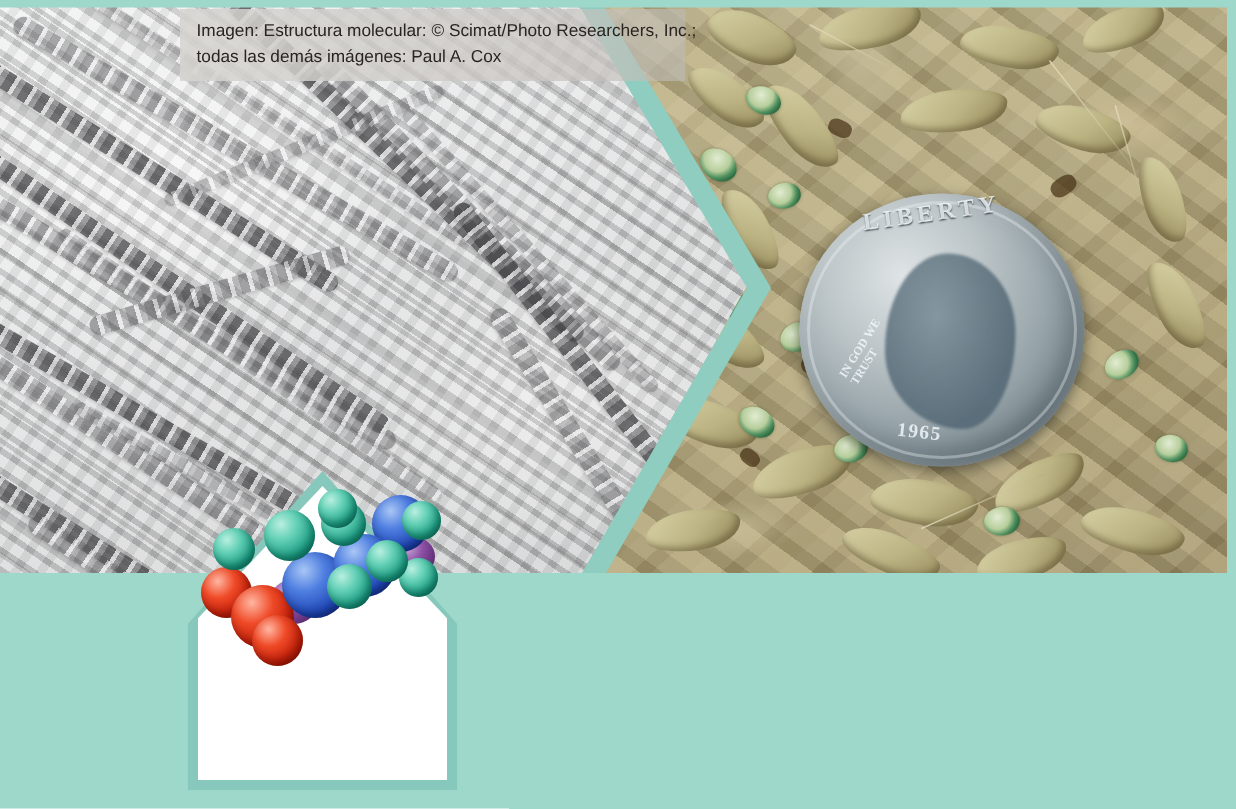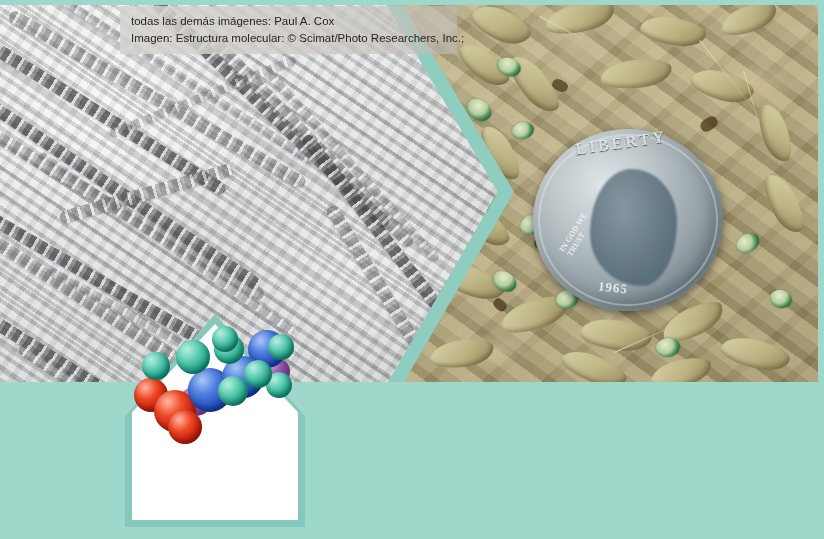--- a/index.html
+++ b/index.html
@@ -177,22 +177,22 @@
     </div>
 
     <svg class="chevron" viewBox="0 0 824 382">
       <polygon points="384,0 400,0 514,192 404,382 388,382 498,192" fill="#8ecdbf"></polygon>
     </svg>
 
     <div class="strip-top"></div>
     <div class="strip-right"></div>
 
     <div class="credit">
+      <div>Imagen: Estructura molecular: © Scimat/Photo Researchers, Inc.;</div>
       <div>todas las demás imágenes: Paul A. Cox</div>
-      <div>Imagen: Estructura molecular: © Scimat/Photo Researchers, Inc.;</div>
     </div>
   </div>
 
   <div class="bottom">
 
     <div class="mol-wrap">
       <div class="mol-border"></div>
       <div class="mol-inner"></div>
       <div class="mol-stage">
         <div class="atom a-red" style="left:2px;top:54px;width:34px;height:34px;z-index:2;"></div>

